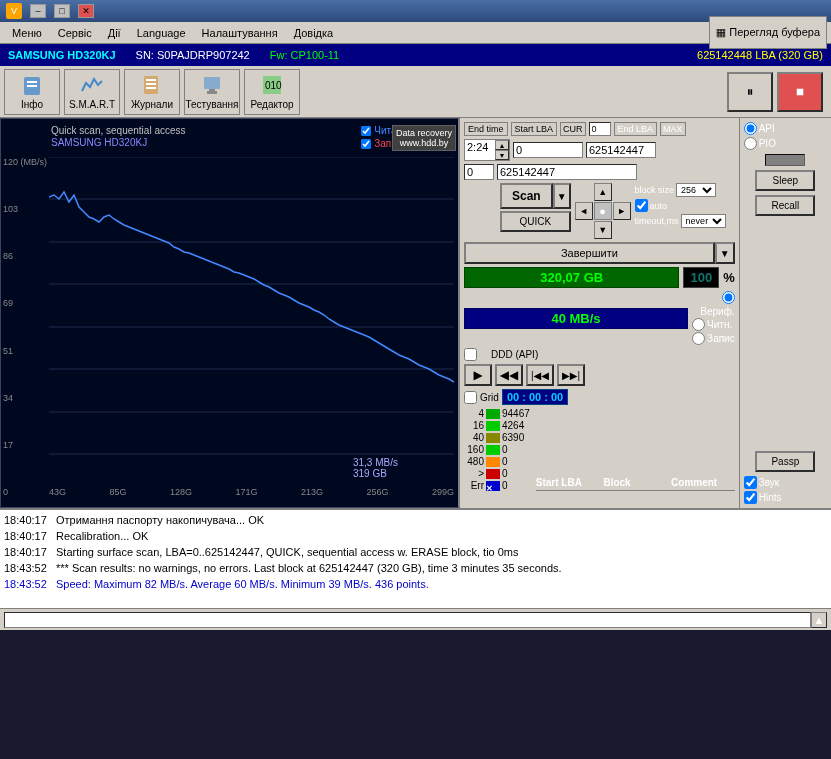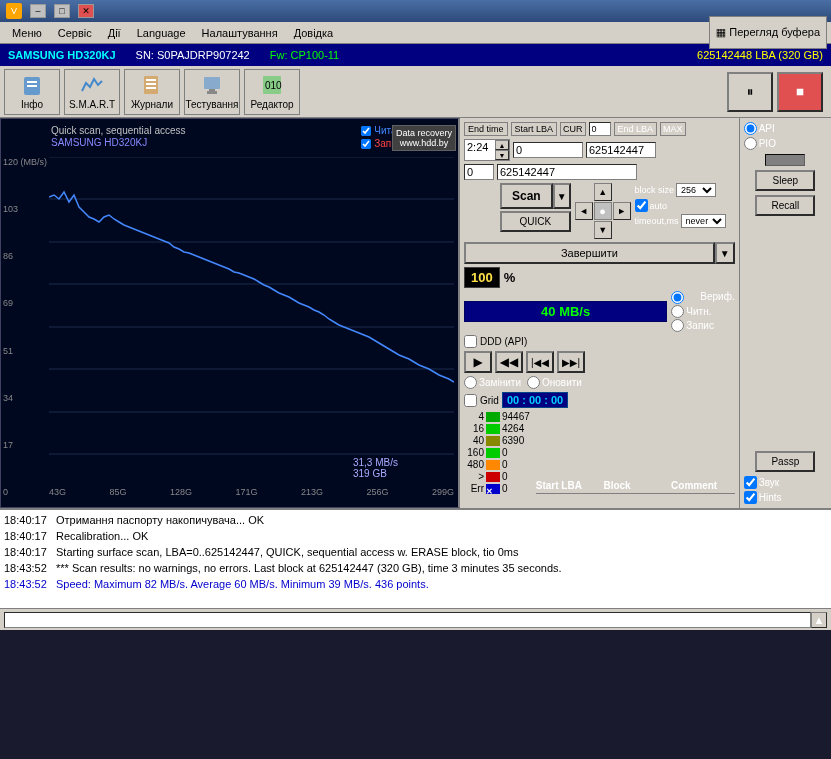--- a/index.html
+++ b/index.html
@@ -277,64 +277,55 @@
         </div>
       </div>
     </div>
 
     <div style="display:flex;">
       <button style="background:#d4d0c8;border:2px outset #808080;font-size:11px;padding:3px 10px;cursor:pointer;flex:1;">Завершити</button>
       <button style="background:#d4d0c8;border:2px outset #808080;font-size:10px;padding:3px 3px;cursor:pointer;">▼</button>
     </div>
 
     <div style="display:flex;align-items:center;gap:4px;">
-      <div style="background:#000;color:#fde047;font-weight:bold;padding:2px 6px;font-size:13px;border:1px solid #404040;">100</div>
+      <div style="background:#006600;color:#00ff00;font-weight:bold;padding:2px 6px;font-size:13px;border:1px solid #004400;flex:1;text-align:center;">320,07 GB</div>
+      <div style="background:#000;color:#0f766e;font-weight:bold;padding:2px 6px;font-size:13px;border:1px solid #404040;">100</div>
       <div style="font-size:13px;font-weight:bold;color:#000;">%</div>
     </div>
 
     <div style="display:flex;align-items:center;gap:4px;">
       <div style="background:#000080;color:#00ff00;font-weight:bold;padding:2px 6px;font-size:13px;border:1px solid #000060;flex:1;text-align:center;">40 MB/s</div>
       <div style="display:flex;flex-direction:column;gap:1px;">
-        <label style="display:flex;align-items:flex-start;gap:16px;font-size:10px;cursor:pointer;">
+        <label style="display:flex;align-items:flex-end;gap:2px;font-size:10px;cursor:pointer;flex-direction:column;">
           <input type="radio" name="mode" checked="" style=""> 
             <span>Вериф.</span>
         </label>
         <label style="display:flex;align-items:center;gap:2px;font-size:10px;cursor:pointer;">
           <input type="radio" name="mode" style=""> 
             <span>Читн.</span>
         </label>
         <label style="display:flex;align-items:center;gap:2px;font-size:10px;cursor:pointer;">
           <input type="radio" name="mode" style=""> 
             <span>Запис</span>
         </label>
       </div>
     </div>
 
-    <div style="display:flex;align-items:center;gap:3px;">
+    <div style="display:flex;align-items:center;gap:14px;">
       <input type="checkbox" style="">
       <span style="font-size:10px;color:#000;">DDD (API)</span>
     </div>
 
     <div style="display:flex;gap:3px;">
       <button style="width:28px;height:22px;background:#d4d0c8;border:2px outset #808080;cursor:pointer;font-size:12px;">▶</button>
       <button style="width:28px;height:22px;background:#d4d0c8;border:2px outset #808080;cursor:pointer;font-size:12px;">◀◀</button>
       <button style="width:28px;height:22px;background:#d4d0c8;border:2px outset #808080;cursor:pointer;font-size:10px;">|◀◀</button>
       <button style="width:28px;height:22px;background:#d4d0c8;border:2px outset #808080;cursor:pointer;font-size:10px;">▶▶|</button>
     </div>
 
-    <div style="display:flex;gap:6px;">
-      <label style="display:flex;align-items:center;gap:2px;font-size:10px;cursor:pointer;">
-        <input type="radio" name="erraction" style=""> 
-          <span>Замінити</span>
-      </label>
-      <label style="display:flex;align-items:center;gap:2px;font-size:10px;cursor:pointer;">
-        <input type="radio" name="erraction" style=""> 
-          <span>Оновити</span>
-      </label>
-    </div>
 
     <div style="display:flex;align-items:center;gap:3px;">
       <input type="checkbox" style="">
       <span style="font-size:10px;color:#000;">Grid</span>
       <div style="background:#000080;color:#00ccff;font-size:11px;padding:1px 4px;border:1px solid #004488;font-weight:bold;">00 : 00 : 00</div>
     </div>
 
     <div style="display:flex;gap:6px;align-items:flex-end;">
 
       <div style="display:flex;flex-direction:column;gap:1px;">

